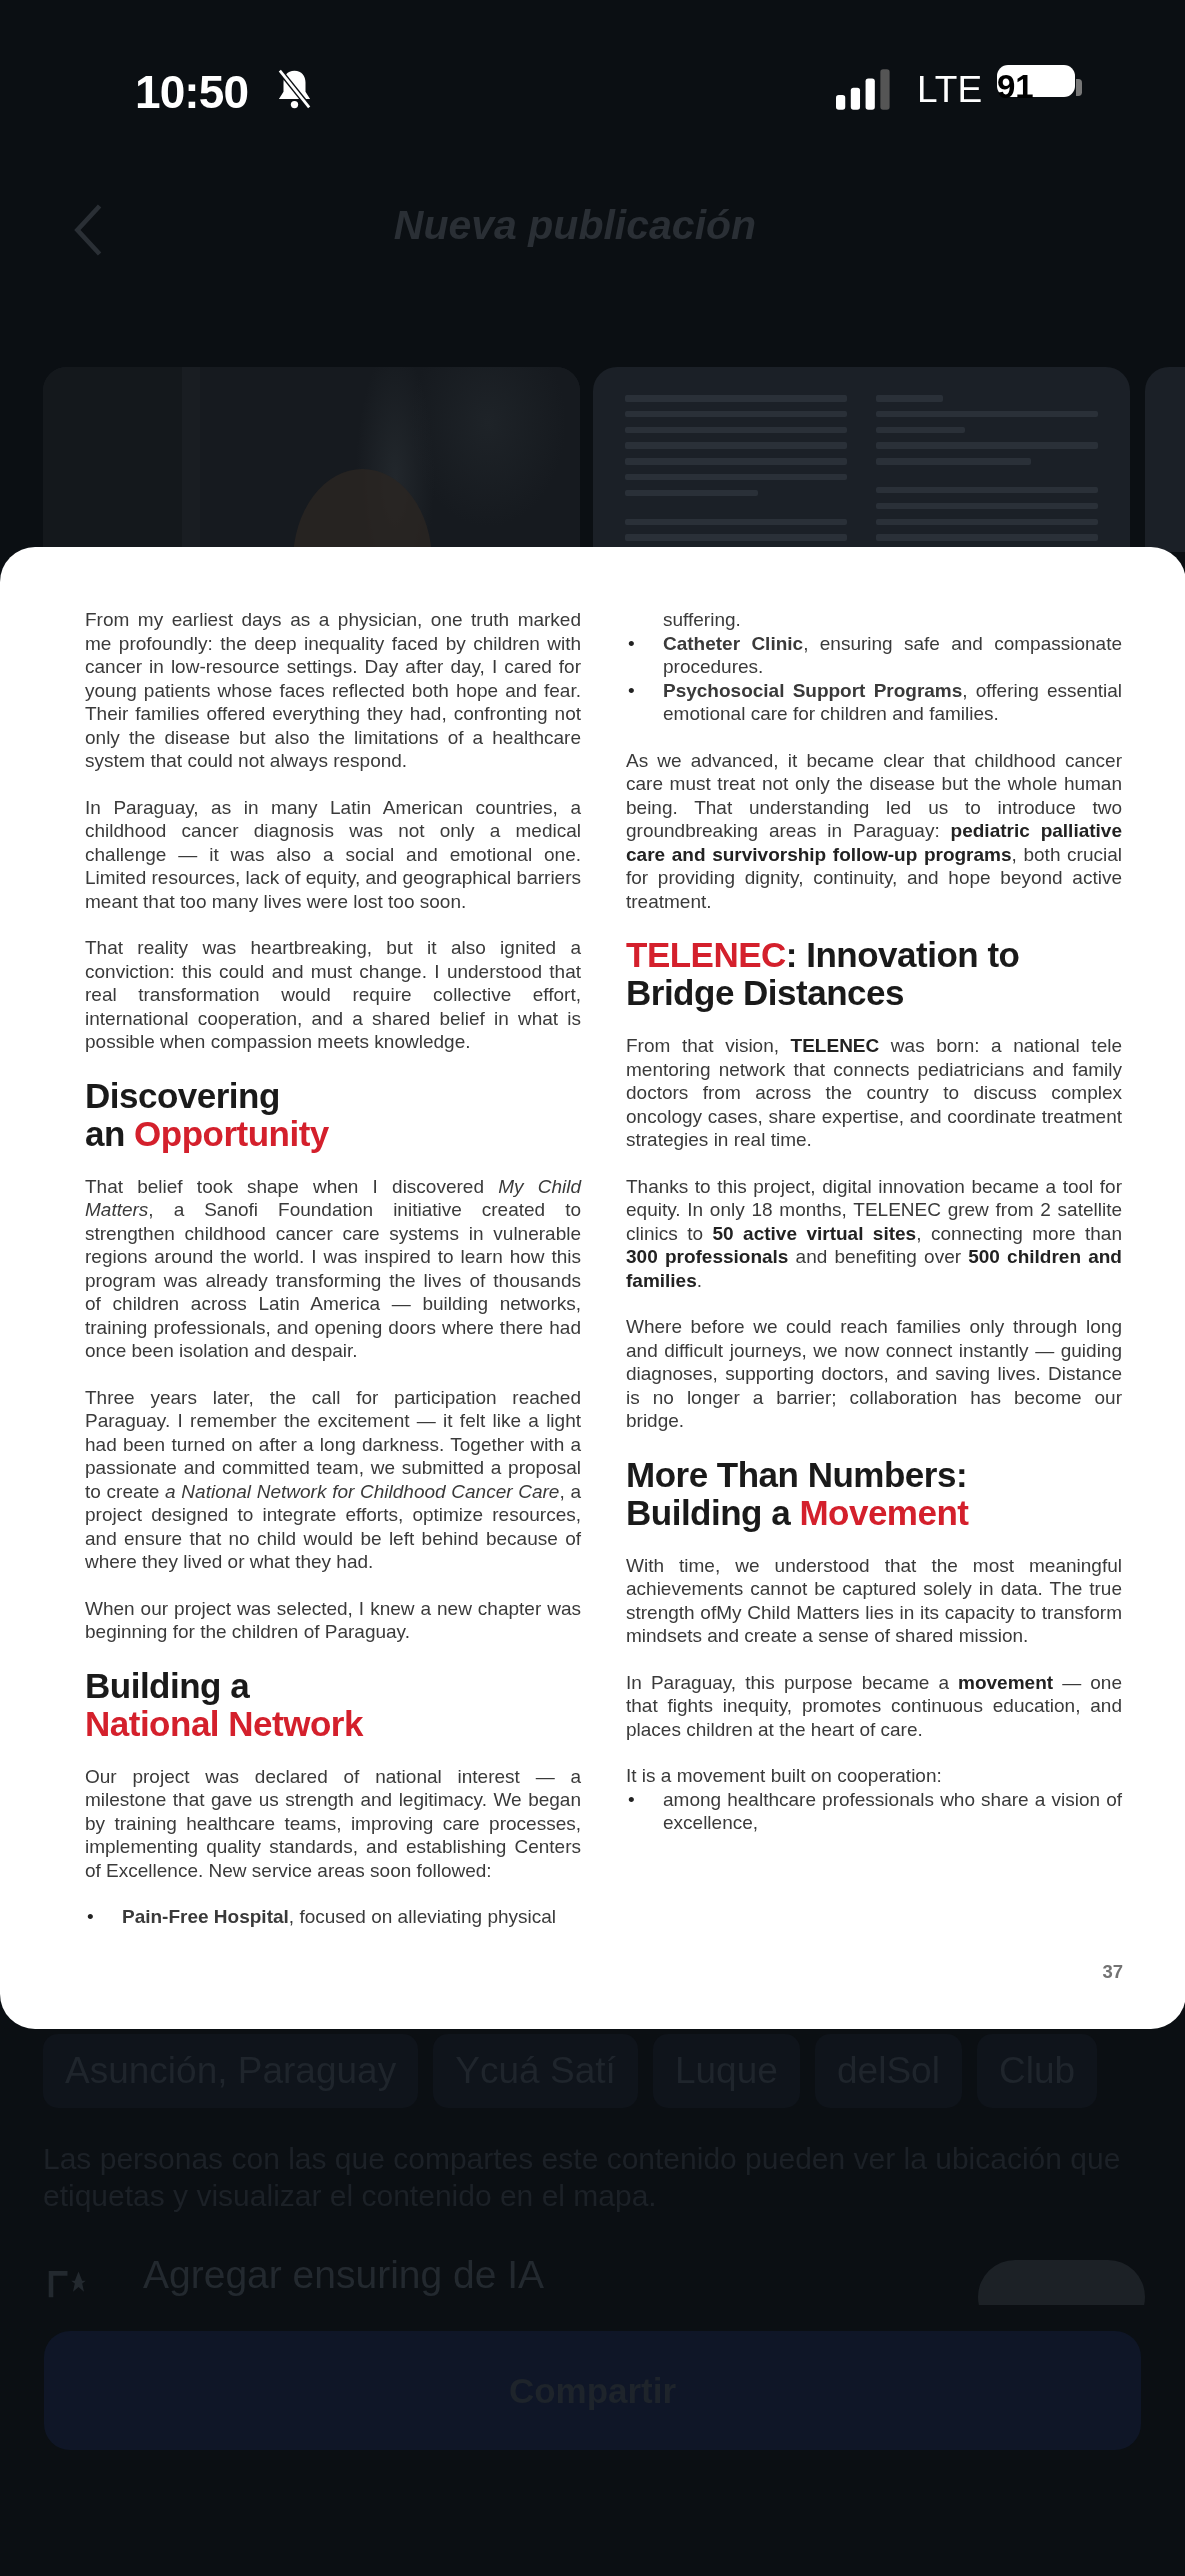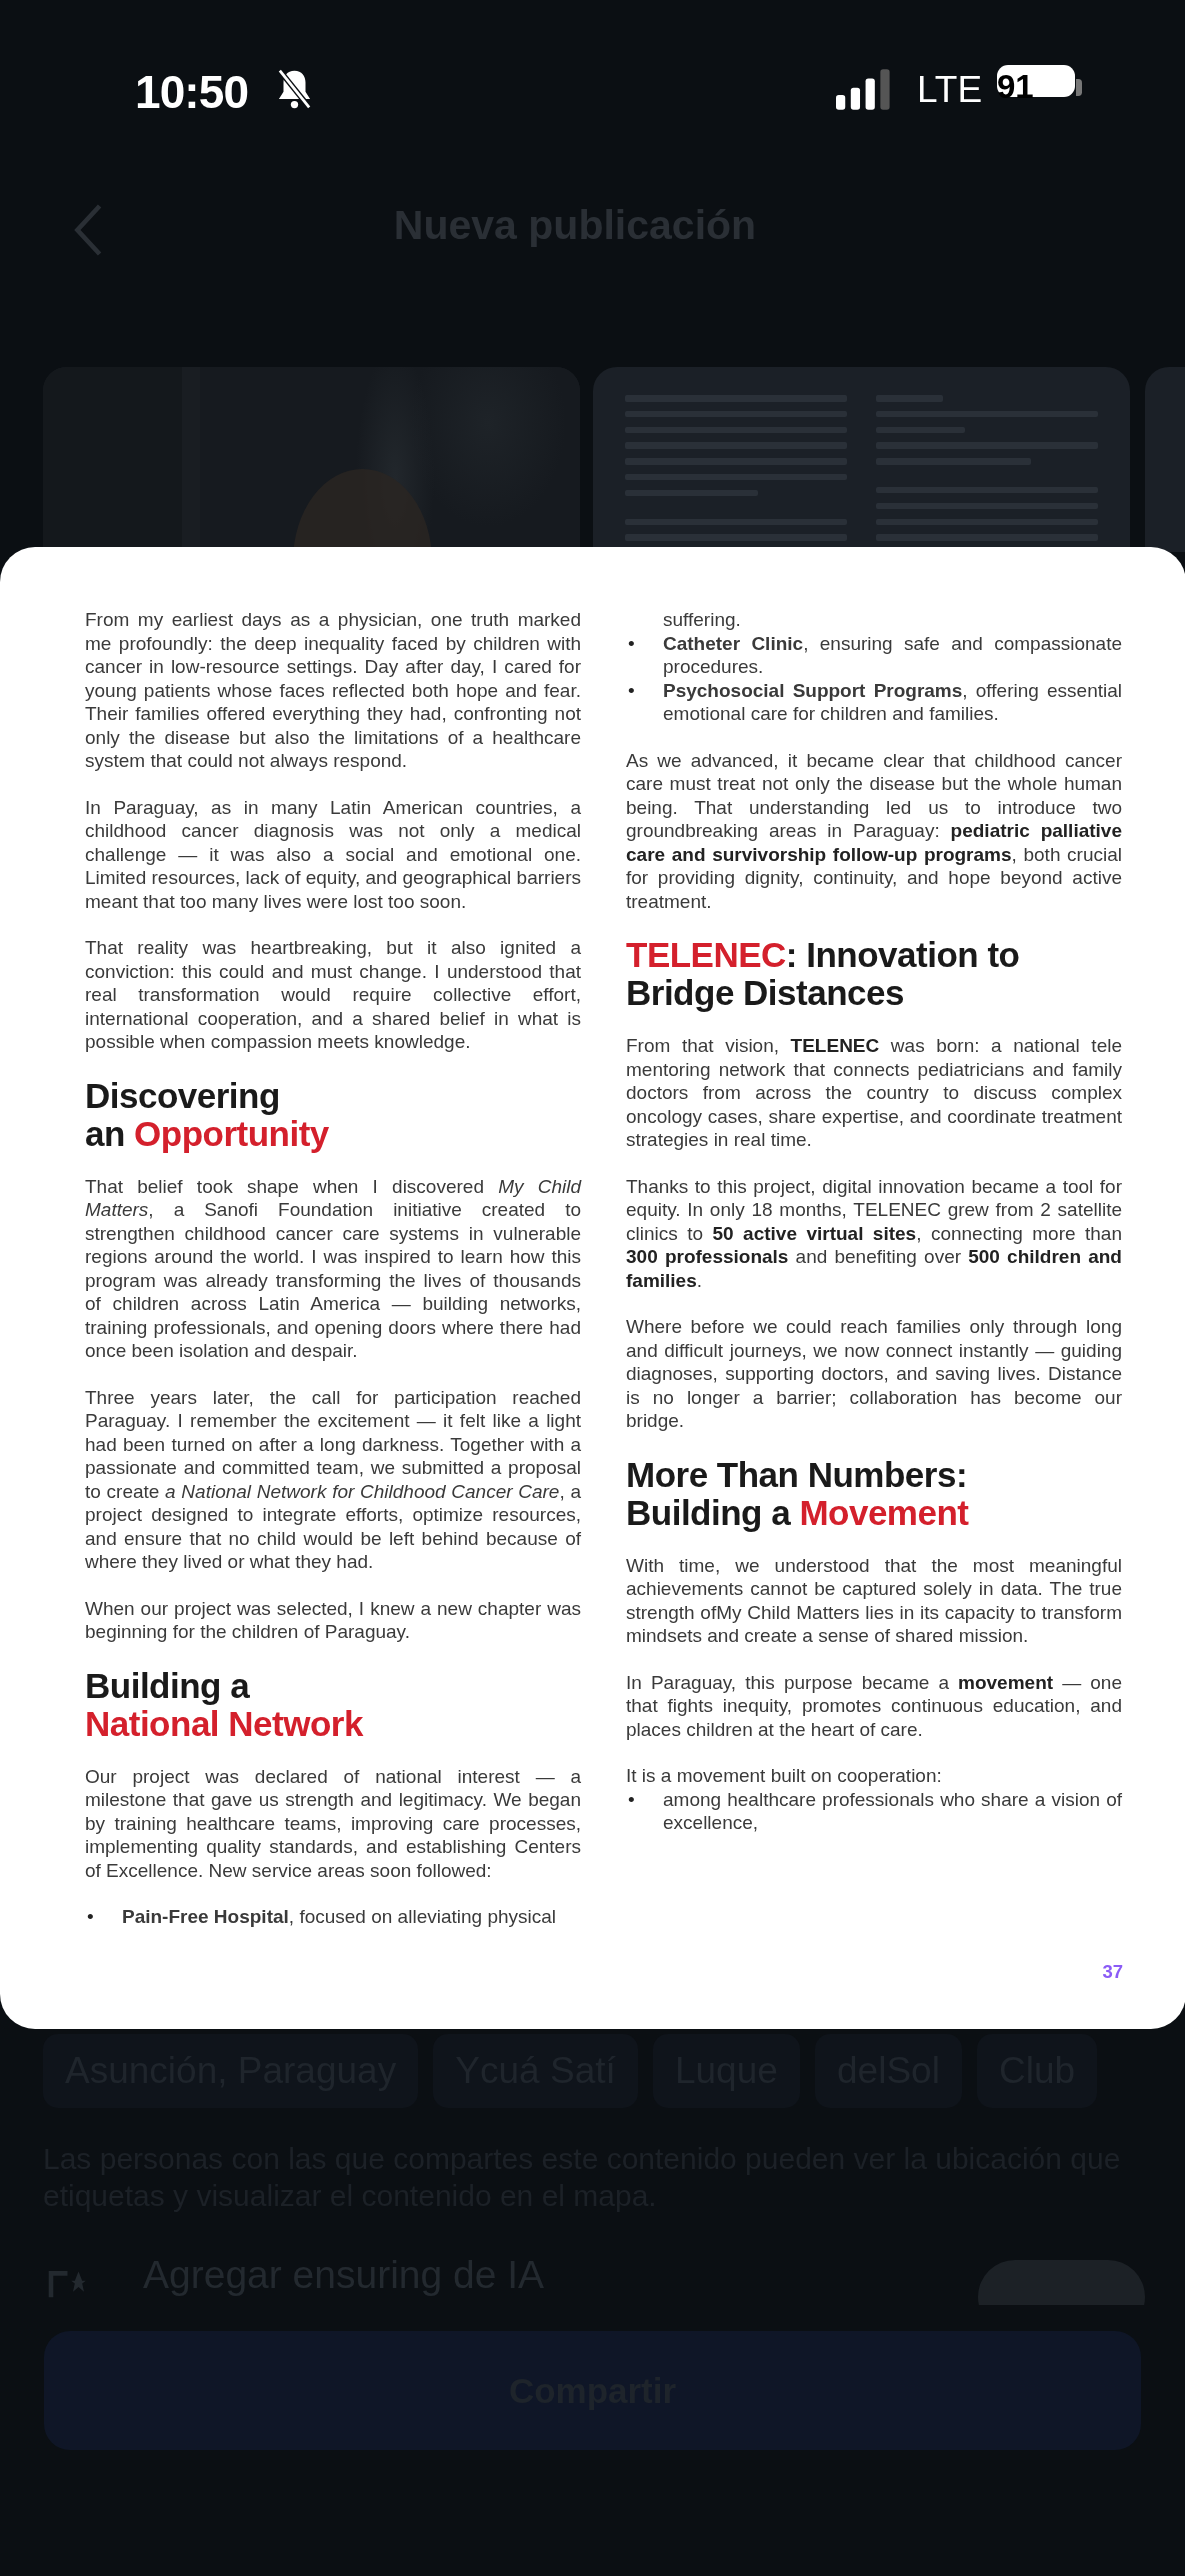--- a/index.html
+++ b/index.html
@@ -9,21 +9,21 @@
   
   .status-bar { position: absolute; top: 56px; left: 0; width: 1186px; height: 65px; }
   .time { position: absolute; left: 135px; top: 9.3px; font-size: 46px; font-weight: 600; letter-spacing: -0.9px; color: #fff; font-family: "Liberation Sans", sans-serif; }
   .bell { position: absolute; left: 274px; top: 11px; width: 41px; height: 44px; }
   .signal { position: absolute; left: 836px; top: 13px; width: 61px; height: 41px; }
   .lte { position: absolute; left: 917px; top: 13px; font-size: 37px; font-weight: 500; color: #fff; }
   .battery { position: absolute; left: 997px; top: 9.3px; width: 78px; height: 32px; background: #fff; border-radius: 11px; color: #000; font-weight: 700; font-size: 33px; text-align: left; line-height: 44px; }
   .battery-nub { position: absolute; left: 1076px; top: 23px; width: 5.6px; height: 16.7px; background: #777; border-radius: 0 3.7px 3.7px 0; }
   .nav { position: absolute; top: 185px; left: 0; width: 1186px; height: 83px; }
   .back-icon { position: absolute; left: 70px; top: 16.7px; width: 37px; height: 56px; }
-  .nav-title { position: absolute; left: 0; width: 1150px; top: 16.7px; text-align: center; font-size: 41px; font-weight: 700; color: #2a2f35; }
+  .nav-title { position: absolute; left: 0; width: 1150px; top: 16.7px; text-align: center; font-size: 41px; font-weight: 700; color: #2a2f35; font-style: italic; }
 
   
   .carousel { position: absolute; top: 367px; left: 0; width: 1186px; height: 185px; overflow: hidden; }
   .card { position: absolute; top: 0; height: 241px; border-radius: 24px; overflow: hidden; }
   .card-photo { left: 43px; width: 537px; background: #171b20; }
   .card-photo .plant { position: absolute; inset: 0; background:
       radial-gradient(ellipse 56px 185px at 352px 111px, #22272c 0%, transparent 70%),
       radial-gradient(ellipse 111px 148px at 445px 56px, #1e2328 0%, transparent 70%),
       linear-gradient(90deg, #14181c 0 139px, #191d22 139px 157px, #161a1f 157px); }
   .card-photo .face { position: absolute; left: 250px; top: 102px; width: 139px; height: 185px; border-radius: 50%; background: #2a2622; opacity: .8; }
@@ -38,21 +38,21 @@
   .col-left { left: 85px; }
   .col-right { left: 626px; }
   .para { margin-bottom: 23px; }
   .para b { color: #222; }
   h2.sec { font-size: 35px; line-height: 38px; font-weight: 700; color: #1a1a1a; letter-spacing: -0.5px; margin: 11px 0 22px; text-align: left; }
   .red { color: #d4202c; }
   ul.bul { list-style: none; margin-bottom: 23px; }
   ul.bul li { position: relative; padding-left: 37px; }
   ul.bul li::before { content: "•"; position: absolute; left: 1.9px; top: 0; color: #222; }
   ul.bul.cont li:first-child::before { content: ""; }
-  .page-num { position: absolute; right: 63px; bottom: 46px; font-size: 18.5px; font-weight: 700; color: #8b5cf6; }
+  .page-num { position: absolute; right: 63px; bottom: 46px; font-size: 18.5px; font-weight: 700; color: #737373; }
 
   
   .chips { position: absolute; top: 2034px; left: 43px; width: 1143px; height: 78px; overflow: hidden; white-space: nowrap; }
   .chip { display: inline-block; height: 74px; padding: 0 22px; margin-right: 11px; background: #0f141b; border-radius: 15px; font-size: 37px; line-height: 74px; color: #1f252c; }
   .privacy { position: absolute; top: 2140px; left: 43px; width: 1093px; font-size: 30px; line-height: 37px; color: #1c2127; }
   .ai-row { position: absolute; top: 2253px; left: 43px; width: 1102px; height: 52px; overflow: hidden; }
   .ai-icon { position: absolute; left: 3.7px; top: 13px; width: 41px; height: 33px; }
   .ai-label { position: absolute; left: 100px; top: 0; font-size: 39px; color: #23292f; }
   .toggle { position: absolute; right: 0; top: 7.4px; width: 167px; height: 74px; border-radius: 37px; background: #1c2126; }
   .share-btn { position: absolute; top: 2331px; left: 44px; width: 1097px; height: 119px; border-radius: 26px; background: #0f1627; color: #1e242b; font-size: 35px; font-weight: 600; text-align: center; line-height: 119px; }

